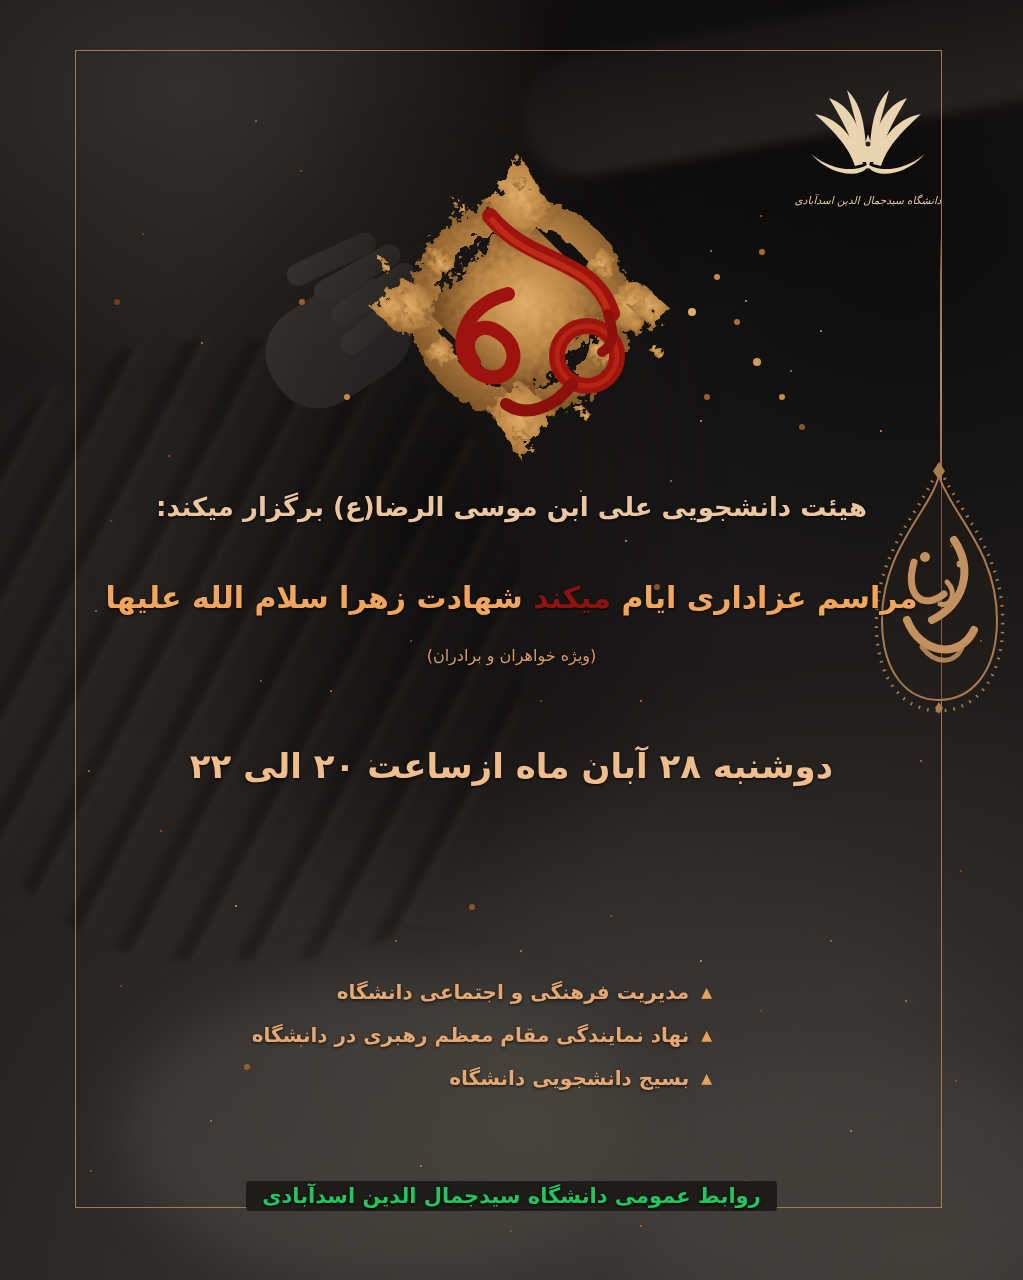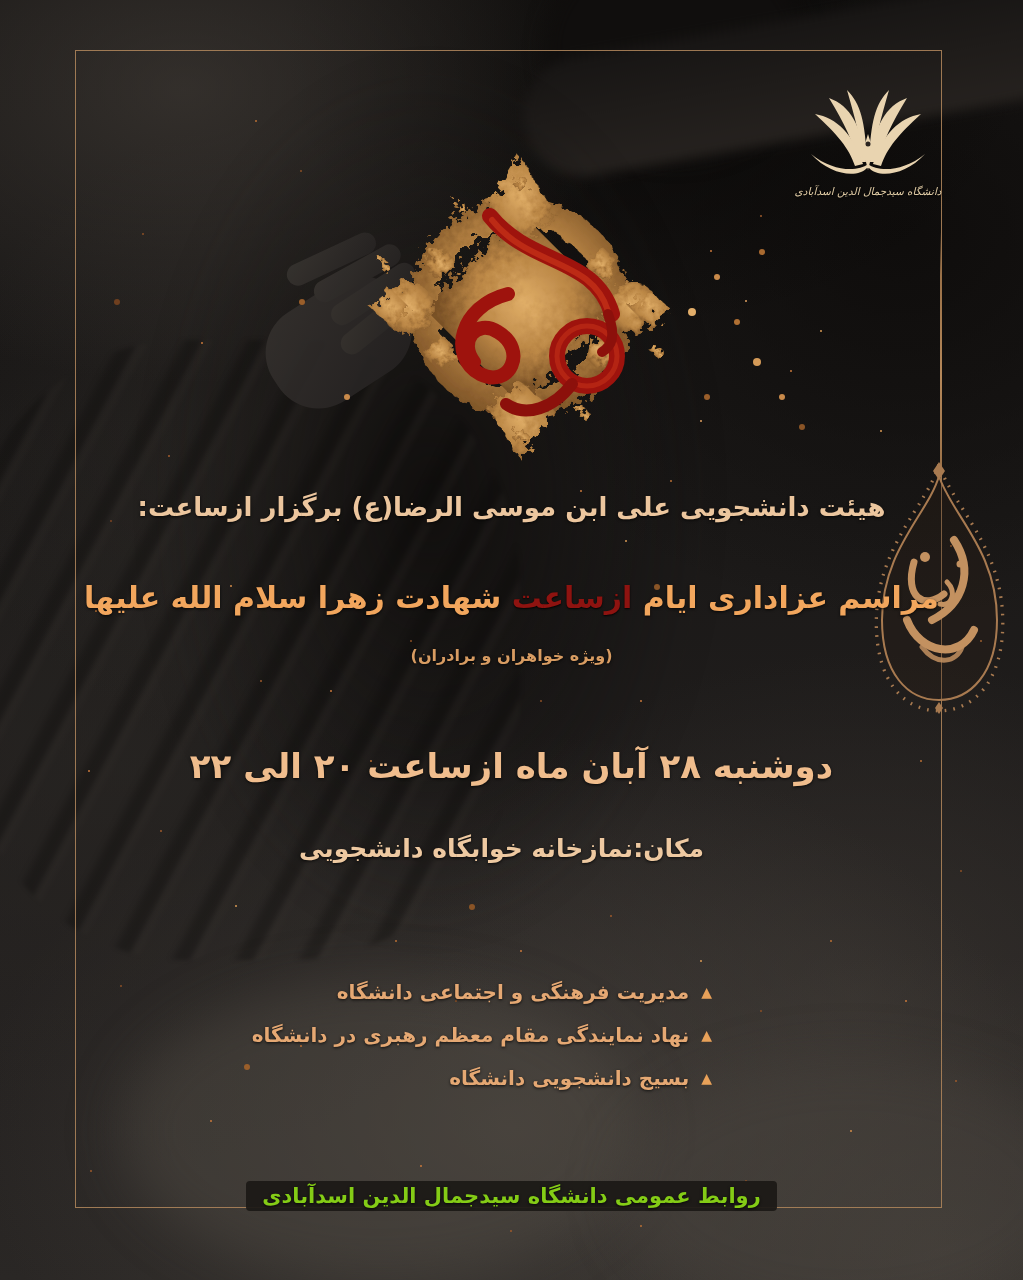--- a/index.html
+++ b/index.html
@@ -53,38 +53,38 @@
   .flakes{width:4px;height:4px;box-shadow:
     715px 275px 0 1px #c98a4a,735px 320px 0 1px #b07033,755px 360px 0 2px #d49a58,
     705px 395px 0 1px #9a5e2a,780px 395px 0 1px #c98a4a,690px 310px 0 2px #e3ae6a,
     760px 250px 0 1px #a96a30,800px 425px 0 1px #8a5426,345px 395px 0 1px #c98a4a,
     300px 300px 0 1px #9a5e2a,655px 585px 0 1px #8a5426,115px 300px 0 1px #6f3f1f,
     470px 905px 0 1px #8a5426,245px 1065px 0 1px #9a5e2a;}
   
   .frame{position:absolute;left:75px;top:50px;width:867px;height:1158px;border:1.5px solid rgba(172,131,90,.9);}
   
   .logo{position:absolute;left:778px;top:84px;width:180px;text-align:center;}
-  .logo .caption{margin-top:2px;font-size:10.5px;font-style:italic;color:#e2cda6;text-shadow:0 1px 2px #000;}
+  .logo .caption{margin-top:11px;font-size:10.5px;font-style:italic;color:#e2cda6;text-shadow:0 1px 2px #000;}
   
   .emblem{position:absolute;left:340px;top:146px;}
   .hangline{position:absolute;left:940px;top:232px;width:2px;height:240px;
     background:linear-gradient(180deg,rgba(154,113,72,0),#9a7148 18%,#b5885a 60%,#9a7148);}
   .teardrop{position:absolute;left:862px;top:462px;}
   
   .txt{position:absolute;left:0;right:0;text-align:center;direction:rtl;text-shadow:0 1px 3px rgba(0,0,0,.75);}
   .organizer{top:492px;font-size:26px;font-weight:bold;color:#ecc69e;}
   .title{top:580px;font-size:30px;font-weight:bold;color:#f2a65d;}
   .title .red{color:#8e1310;text-shadow:0 1px 2px rgba(0,0,0,.9);}
-  .subtitle{top:646px;font-size:16px;font-weight:bold;color:#d89c62;}
+  .subtitle{top:646px;font-size:16px;font-weight:normal;color:#d89c62;}
   .dateline{top:746px;font-size:34px;font-weight:bold;color:#f0bd8d;}
   .placeline{top:834px;right:20px;font-size:25px;font-weight:bold;color:#eec9a1;}
   .supporters{position:absolute;top:980px;right:311px;direction:rtl;text-align:right;}
   .supporters .row{margin-bottom:19px;font-size:20px;font-weight:bold;color:#e5a873;white-space:nowrap;text-shadow:0 1px 3px rgba(0,0,0,.75);}
   .supporters .bullet{display:inline-block;color:#e8a159;font-size:14px;margin-left:12px;vertical-align:2px;text-shadow:none;}
-  .footer{top:1184px;font-size:21px;font-weight:bold;color:#84cc16;}
+  .footer{top:1184px;font-size:21px;font-weight:bold;color:#22c55e;}
   .footer span{background:rgba(28,25,22,.94);padding:3px 16px;border-radius:4px;}
 </style>
 </head>
 <body>
 
 <div class="stage">
 
   <div class="fold head"></div>
   <div class="fold arm"></div>
   <div class="fold body"></div>
@@ -173,33 +173,32 @@
       <path d="M52,100 C42,135 62,148 82,132" stroke-width="7"></path>
       <path d="M92,78 C112,108 102,142 70,158" stroke-width="8"></path>
       <path d="M45,158 C58,192 98,198 112,168" stroke-width="8"></path>
       <path d="M85,120 C95,130 90,145 78,142" stroke-width="5"></path>
       <path d="M60,185 C75,205 95,200 100,185" stroke-width="5" opacity=".85"></path>
     </g>
     <circle cx="63" cy="95" r="5" fill="#c39160"></circle>
     <circle cx="98" cy="102" r="3.5" fill="#c39160"></circle>
   </svg>
 
-  <div class="txt organizer">هیئت دانشجویی علی ابن موسی الرضا(ع) برگزار ازساعت:</div>
+  <div class="txt organizer">هیئت دانشجویی علی ابن موسی الرضا(ع) برگزار میکند:</div>
 
   <div class="txt title">
     <span>مراسم عزاداری ایام</span>
-    <span class="red">ازساعت</span>
+    <span class="red">میکند</span>
     <span>شهادت زهرا سلام الله علیها</span>
   </div>
 
   <div class="txt subtitle">(ویژه خواهران و برادران)</div>
 
   <div class="txt dateline">دوشنبه ۲۸ آبان ماه ازساعت ۲۰ الی ۲۲</div>
 
-  <div class="txt placeline">مکان:نمازخانه خوابگاه دانشجویی</div>
 
   <div class="supporters">
     <div class="row">
       <span class="bullet">▲</span><span>مدیریت فرهنگی و اجتماعی دانشگاه</span>
     </div>
     <div class="row">
       <span class="bullet">▲</span><span>نهاد نمایندگی مقام معظم رهبری در دانشگاه</span>
     </div>
     <div class="row">
       <span class="bullet">▲</span><span>بسیج دانشجویی دانشگاه</span>

